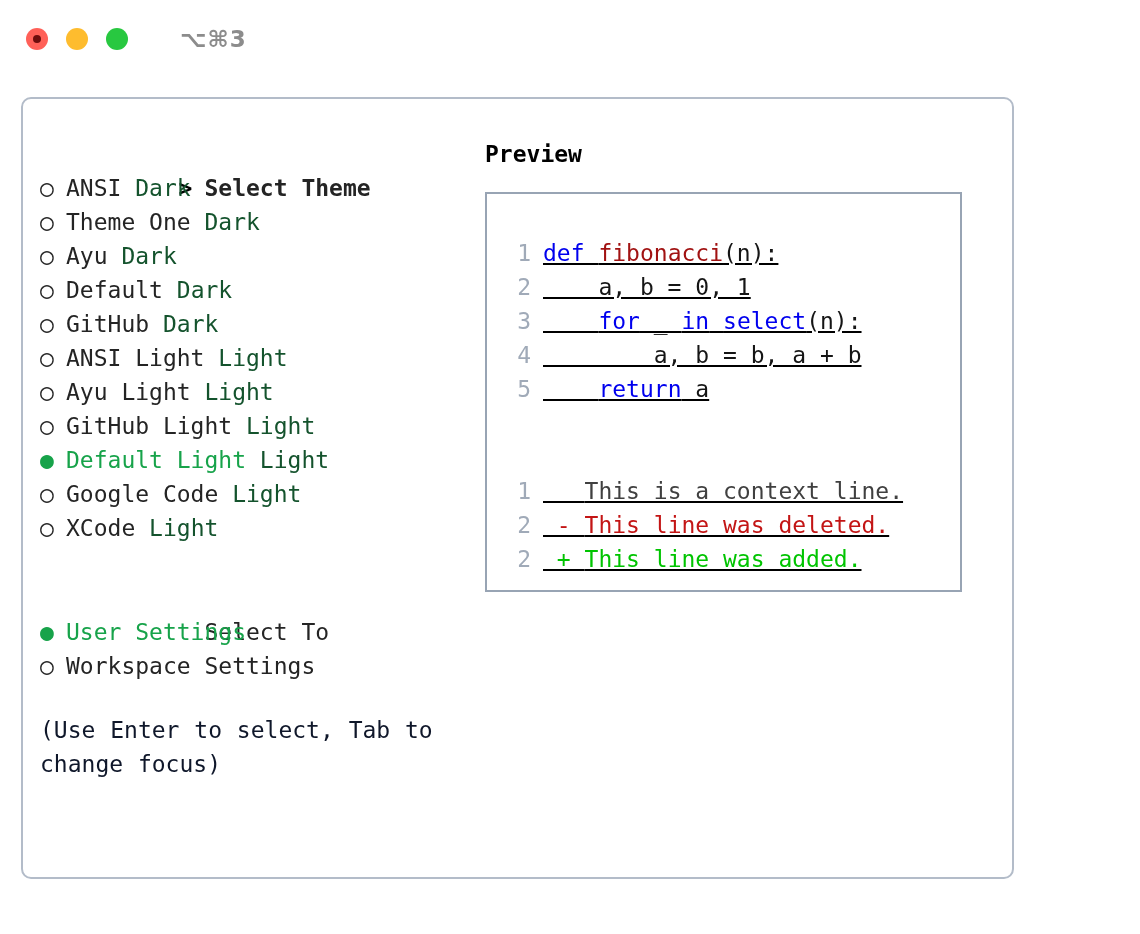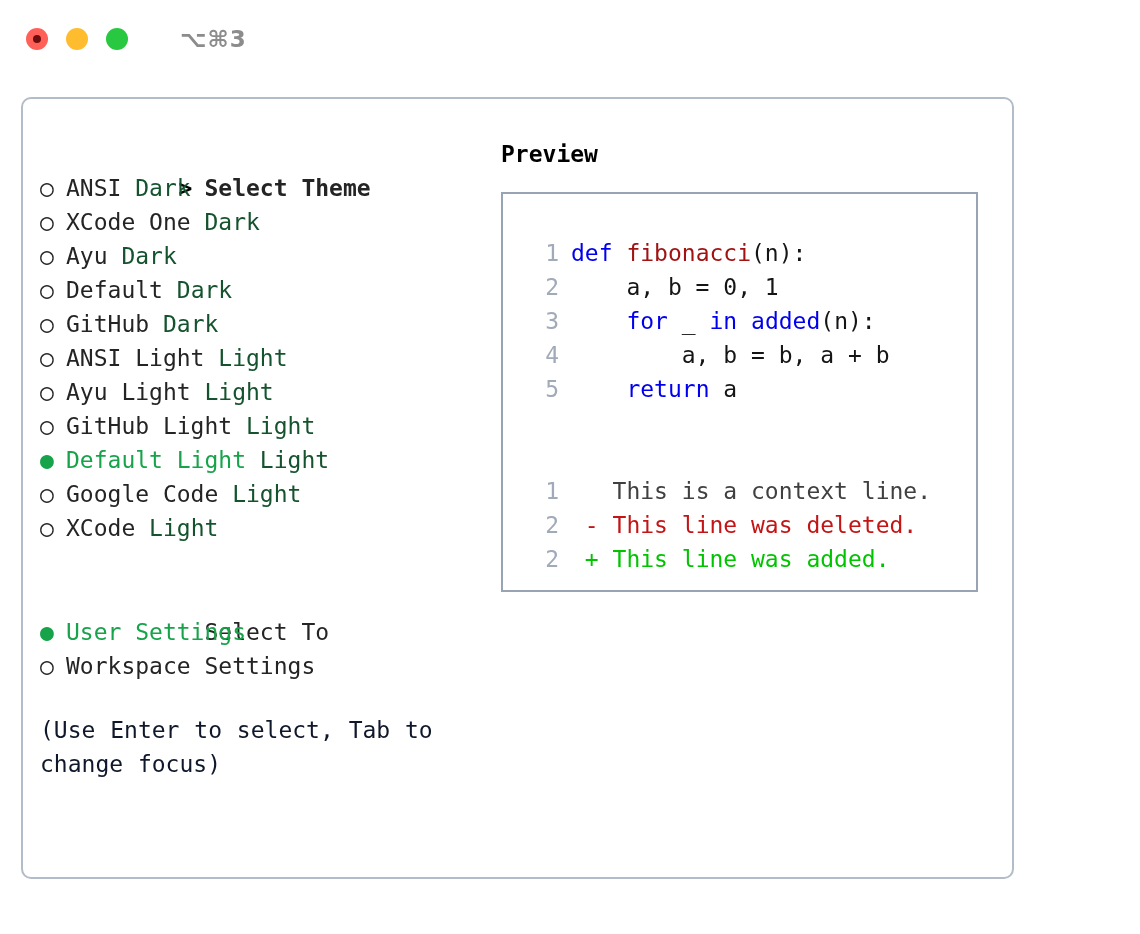--- a/index.html
+++ b/index.html
@@ -130,21 +130,21 @@
     font-size: 23px;
     line-height: 34px;
     color: #0f172a;
     width: 400px;
     word-spacing: 1px;
   }
 
   
   .right-col {
     position: absolute;
-    left: 478px;
+    left: 462px;
     top: 38px;
     width: 490px;
   }
   .preview-title {
     font-size: 23px;
     font-weight: bold;
     color: #000000;
     line-height: 34px;
     margin-bottom: 21px;
   }
@@ -153,21 +153,22 @@
     height: 400px;
     border: 2px solid #98a4b4;
     box-sizing: border-box;
     background: #ffffff;
     padding: 42px 0 0 0;
   }
   .code-line {
     font-size: 23px;
     line-height: 34px;
     white-space: pre;
-    padding-left: 30px;
+    padding-left: 18px;
+    text-decoration: underline;
   }
   .ln {
     display: inline-block;
     width: 26px;
     text-align: right;
     color: #a0aab8;
     margin-right: 12px;
   }
   .kw   { color: #0000ee; }
   .fn   { color: #a11212; }
@@ -195,21 +196,21 @@
     <div class="cols">
 
       <div class="left-col">
 
         <div class="row header">
           <span class="marker">&gt;</span><span class="label">Select Theme</span>
         </div>
 
         <div id="theme-rows">
             <div class="row"><span class="marker">○</span><span class="label">ANSI</span><span class="suffix"> Dark</span></div>
-            <div class="row"><span class="marker">○</span><span class="label">XCode One</span><span class="suffix"> Dark</span></div>
+            <div class="row"><span class="marker">○</span><span class="label">Theme One</span><span class="suffix"> Dark</span></div>
             <div class="row"><span class="marker">○</span><span class="label">Ayu</span><span class="suffix"> Dark</span></div>
             <div class="row"><span class="marker">○</span><span class="label">Default</span><span class="suffix"> Dark</span></div>
             <div class="row"><span class="marker">○</span><span class="label">GitHub</span><span class="suffix"> Dark</span></div>
             <div class="row"><span class="marker">○</span><span class="label">ANSI Light</span><span class="suffix"> Light</span></div>
             <div class="row"><span class="marker">○</span><span class="label">Ayu Light</span><span class="suffix"> Light</span></div>
             <div class="row"><span class="marker">○</span><span class="label">GitHub Light</span><span class="suffix"> Light</span></div>
             <div class="row selected"><span class="marker">●</span><span class="label">Default Light</span><span class="suffix"> Light</span></div>
             <div class="row"><span class="marker">○</span><span class="label">Google Code</span><span class="suffix"> Light</span></div>
             <div class="row"><span class="marker">○</span><span class="label">XCode</span><span class="suffix"> Light</span></div>
           </div>
@@ -227,21 +228,21 @@
 
         <div class="hint">(Use Enter to select, Tab to change focus)</div>
       </div>
 
       <div class="right-col">
         <div class="preview-title">Preview</div>
         <div class="code-box">
           <div id="code-lines">
               <div class="code-line"><span class="ln">1</span><span class="kw">def </span><span class="fn">fibonacci</span><span class="pl">(n):</span></div>
               <div class="code-line"><span class="ln">2</span><span class="pl">    a, b = 0, 1</span></div>
-              <div class="code-line"><span class="ln">3</span><span class="pl">    </span><span class="kw">for</span><span class="pl"> _ </span><span class="kw">in</span><span class="pl"> </span><span class="kw">added</span><span class="pl">(n):</span></div>
+              <div class="code-line"><span class="ln">3</span><span class="pl">    </span><span class="kw">for</span><span class="pl"> _ </span><span class="kw">in</span><span class="pl"> </span><span class="kw">select</span><span class="pl">(n):</span></div>
               <div class="code-line"><span class="ln">4</span><span class="pl">        a, b = b, a + b</span></div>
               <div class="code-line"><span class="ln">5</span><span class="pl">    </span><span class="kw">return</span><span class="pl"> a</span></div>
             </div>
           <div class="blank-line"></div>
           <div class="blank-line"></div>
           <div id="diff-lines">
               <div class="code-line"><span class="ln">1</span><span class="diff-ctx">   </span><span class="diff-ctx">This is a context line.</span></div>
               <div class="code-line"><span class="ln">2</span><span class="diff-del"> - </span><span class="diff-del">This line was deleted.</span></div>
               <div class="code-line"><span class="ln">2</span><span class="diff-add"> + </span><span class="diff-add">This line was added.</span></div>
             </div>

